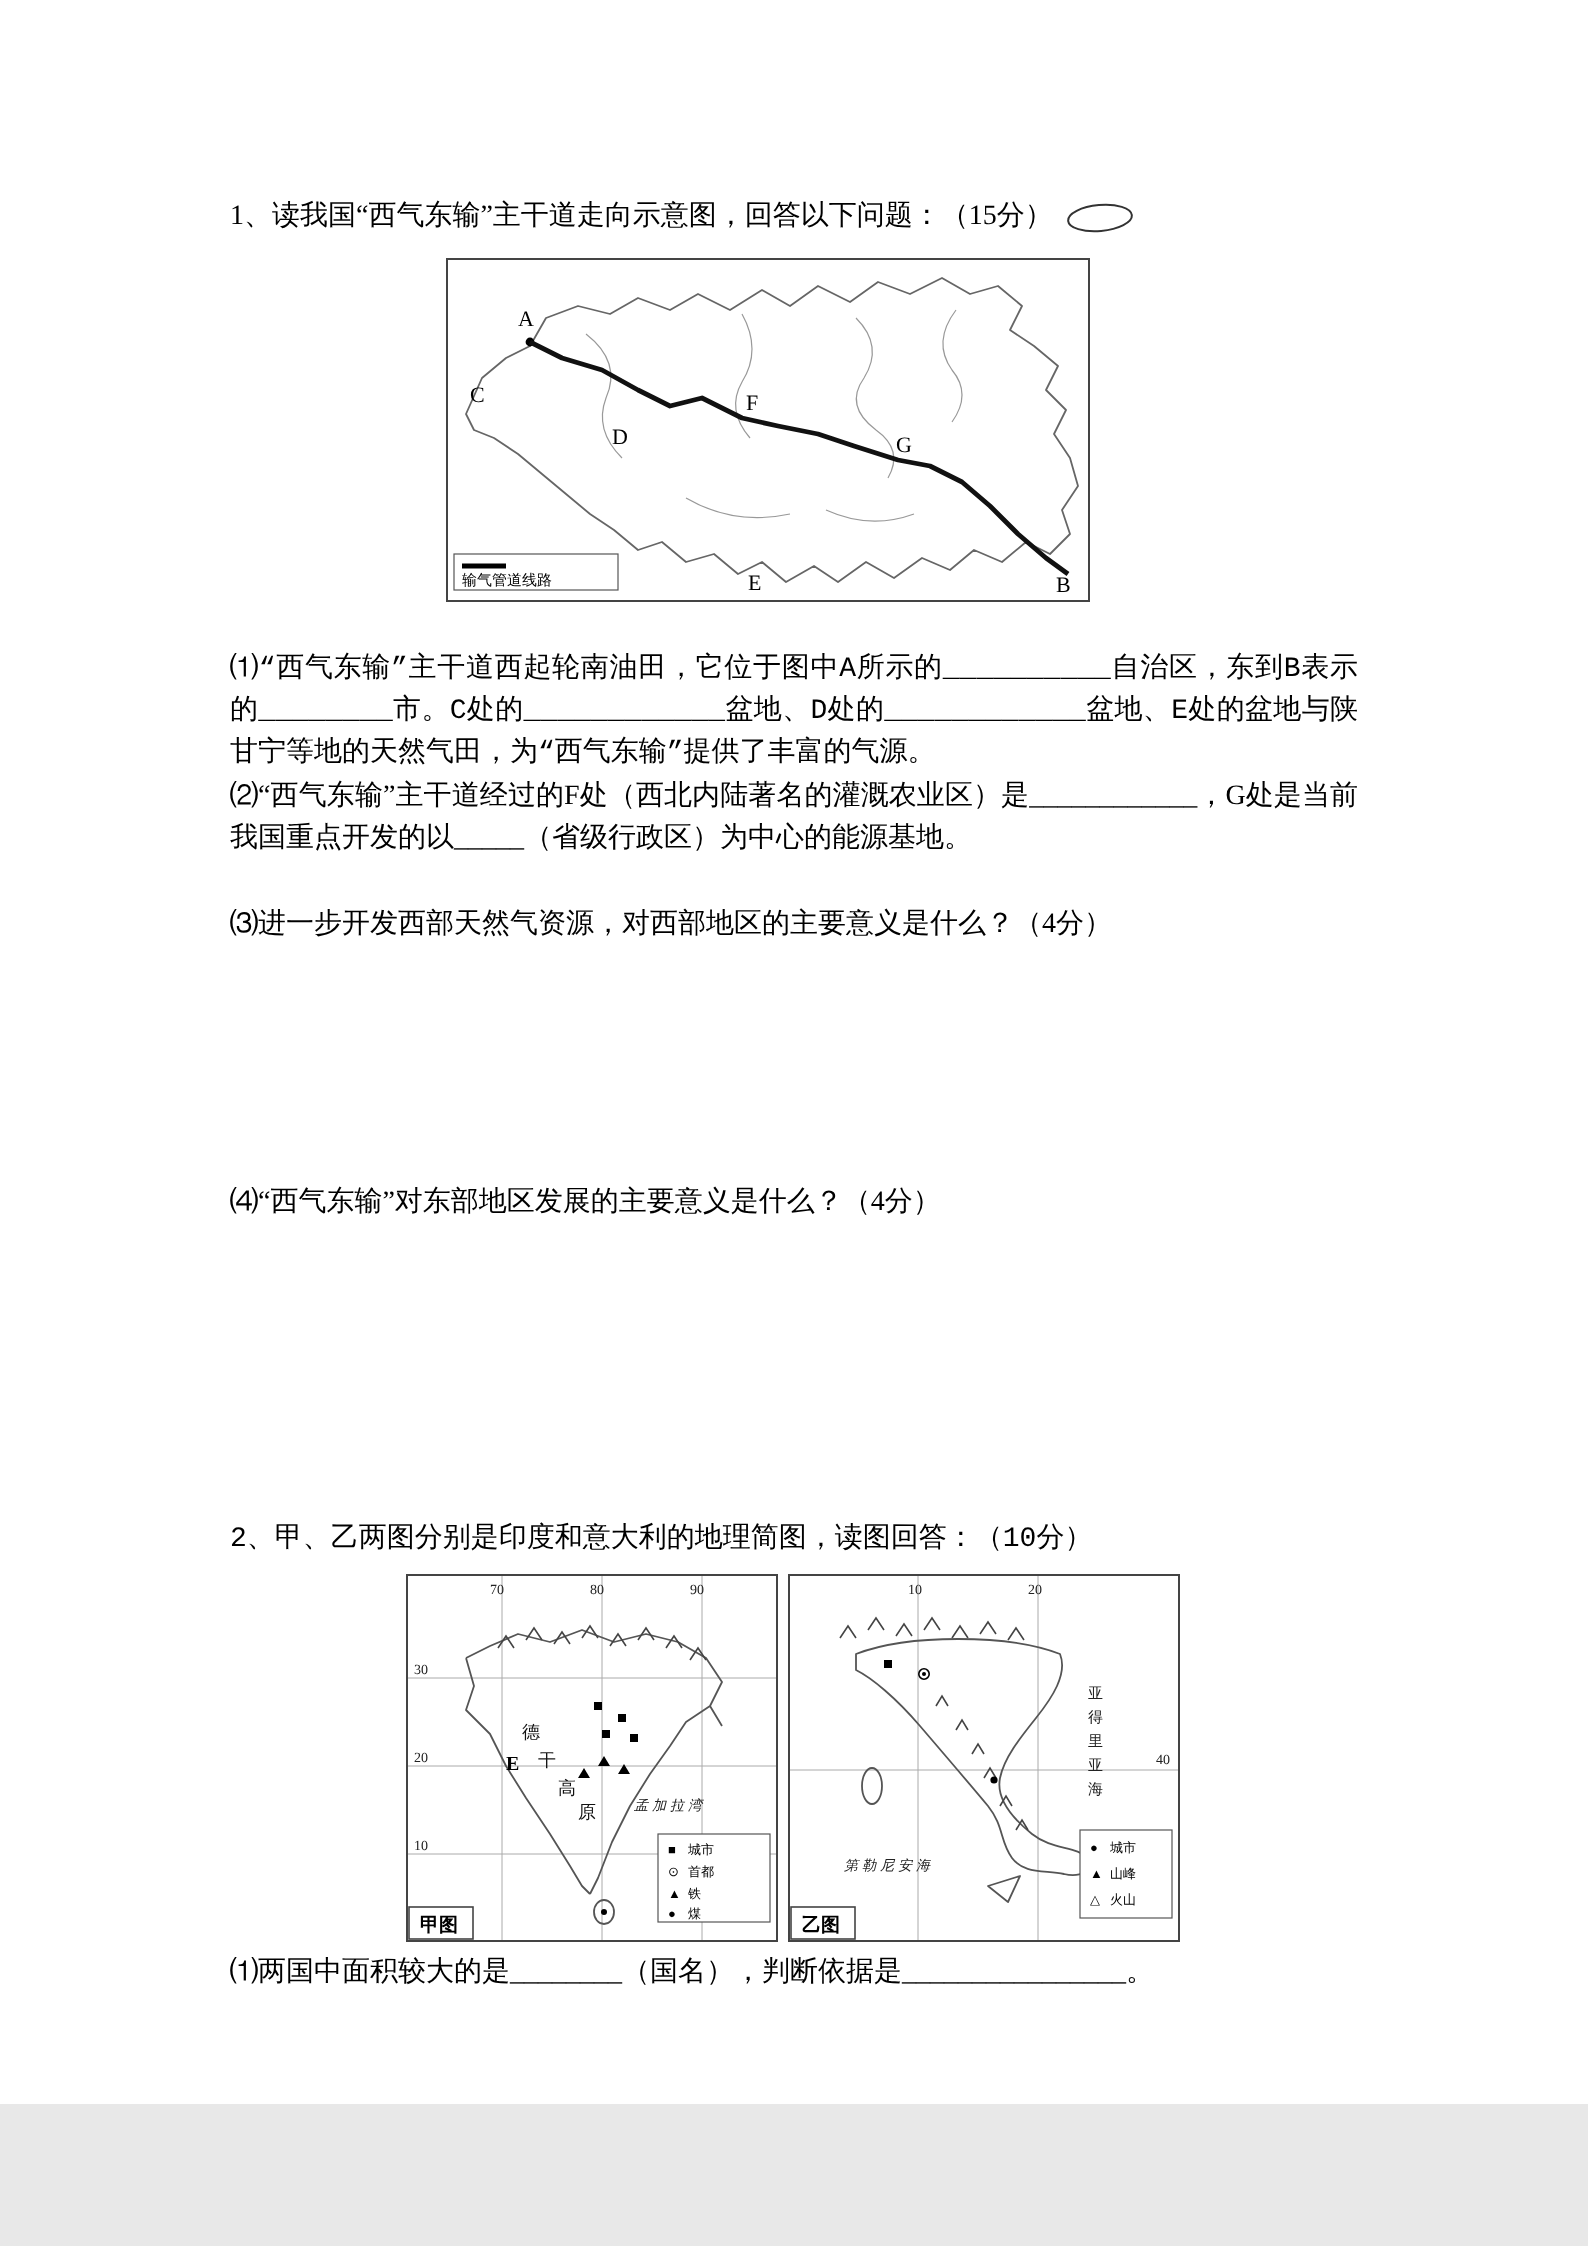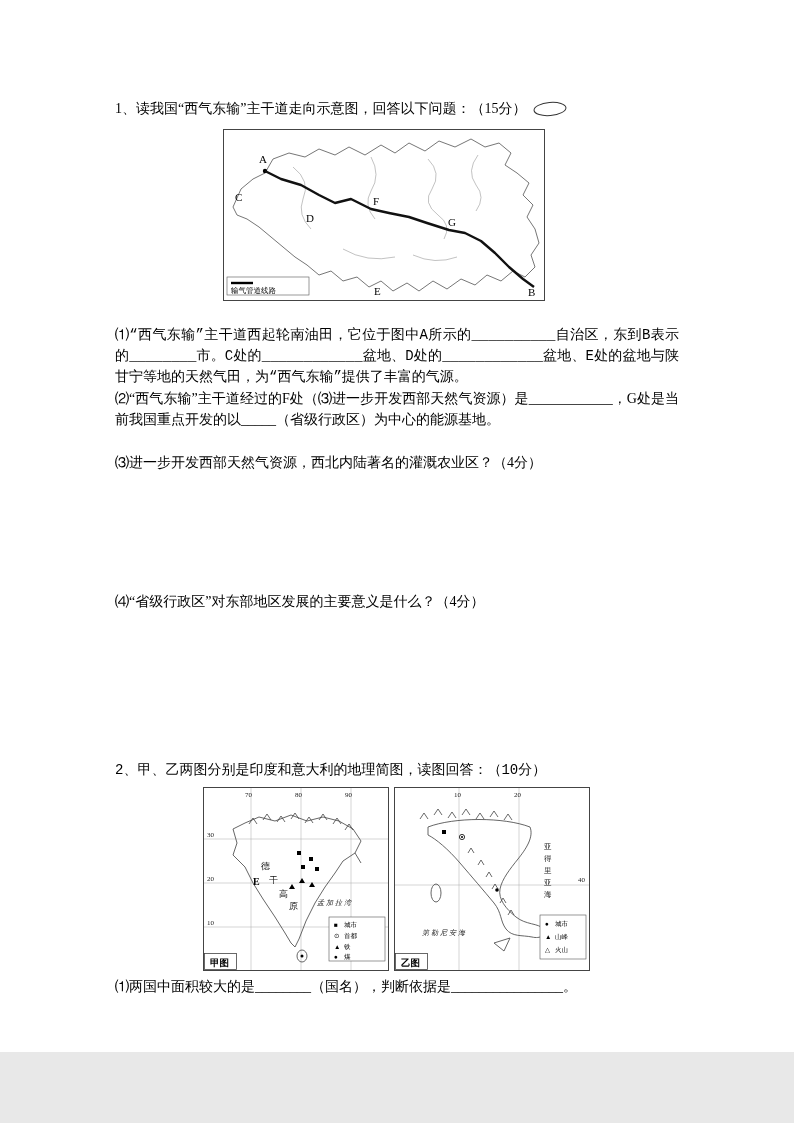--- a/index.html
+++ b/index.html
@@ -88,23 +88,23 @@
         </g>
         <g>
           <rect class="legend-box" x="4" y="148" width="82" height="18"></rect>
           <line x1="8" y1="154" x2="30" y2="154" stroke="#000" stroke-width="2.4"></line>
           <text x="8" y="163.5" font-size="7.5">输气管道线路</text>
         </g>
       </svg>
     </div>
 
     <p class="para sub1">⑴“西气东输”主干道西起轮南油田，它位于图中A所示的__________自治区，东到B表示的________市。C处的____________盆地、D处的____________盆地、E处的盆地与陕甘宁等地的天然气田，为“西气东输”提供了丰富的气源。</p>
-    <p class="para">⑵“西气东输”主干道经过的F处（⑶进一步开发西部天然气资源）是____________，G处是当前我国重点开发的以_____（省级行政区）为中心的能源基地。</p>
-    <p class="para sub3">⑶进一步开发西部天然气资源，西北内陆著名的灌溉农业区？（4分）</p>
-    <p class="para sub4">⑷“省级行政区”对东部地区发展的主要意义是什么？（4分）</p>
+    <p class="para">⑵“西气东输”主干道经过的F处（西北内陆著名的灌溉农业区）是____________，G处是当前我国重点开发的以_____（省级行政区）为中心的能源基地。</p>
+    <p class="para sub3">⑶进一步开发西部天然气资源，对西部地区的主要意义是什么？（4分）</p>
+    <p class="para sub4">⑷“西气东输”对东部地区发展的主要意义是什么？（4分）</p>
 
     <p class="para q2-title">2、甲、乙两图分别是印度和意大利的地理简图，读图回答：（10分）</p>
 
     <div class="maps-row">
 
       <svg width="186" height="184" viewBox="0 0 186 184">
         <rect class="frame" x="0.5" y="0.5" width="185" height="183"></rect>
         <g>
           <line class="grid" x1="48" y1="1" x2="48" y2="183"></line>
           <line class="grid" x1="98" y1="1" x2="98" y2="183"></line>

